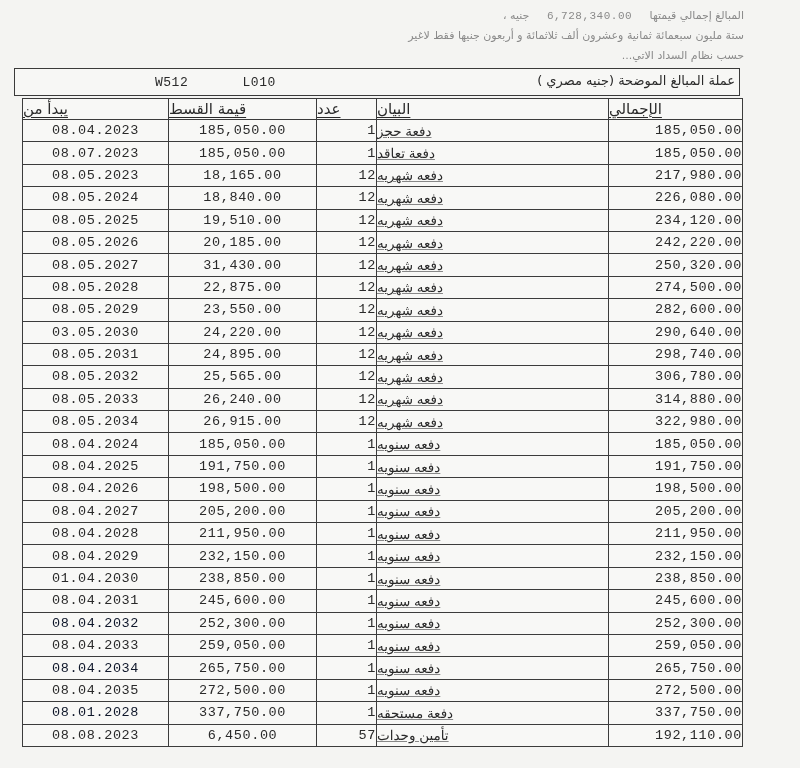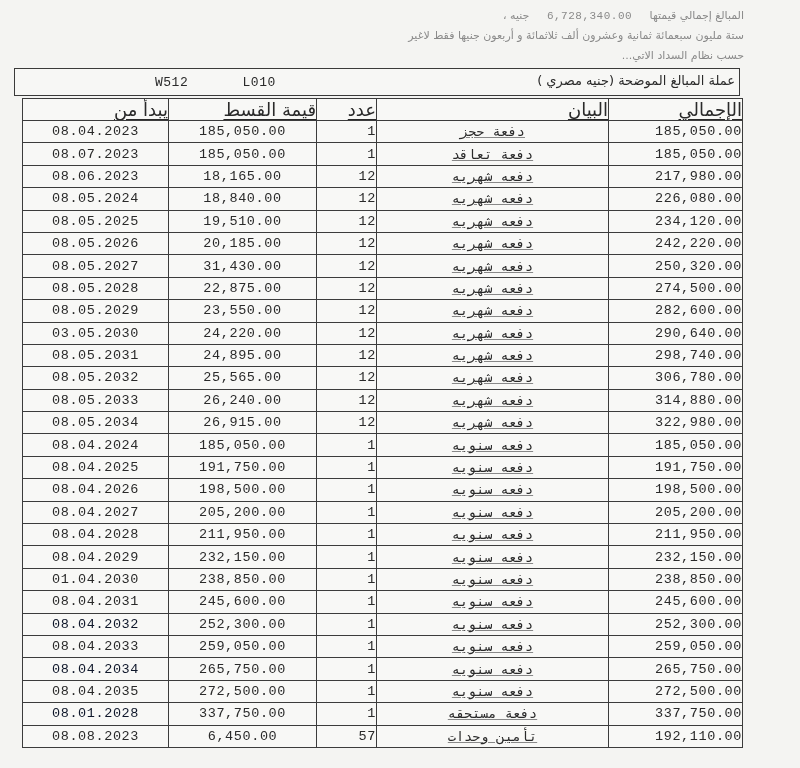--- a/index.html
+++ b/index.html
@@ -81,32 +81,32 @@
     padding: 0;
     font-weight: normal;
     font-size: 13.5px;
     letter-spacing: 0.6px;
     white-space: nowrap;
     overflow: hidden;
   }
   table.schedule th {
     height: 20px;
     font-family: "DejaVu Sans", sans-serif;
-    font-size: 18px;
+    font-size: 15px;
     direction: rtl;
-    text-align: right;
+    text-align: left;
     text-decoration: underline;
     text-underline-offset: 3px;
   }
   td.date, td.value, td.count { text-align: center; }
   td.count { text-align: right; padding-right: 14px; }
   td.desc {
     direction: rtl;
-    text-align: center;
-    font-family: Liberation Mono, monospace;
+    text-align: left;
+    font-family: Liberation Sans, sans-serif;
     font-size: 12.5px;
     padding-right: 70px;
     text-decoration: underline;
     text-decoration-color: #888;
     margin-left: 32px;
   }
   td.total { text-align: right; padding-right: 16px; }
   td.faded { color: #0f172a; }
 </style>
 </head>
@@ -156,21 +156,21 @@
         <td class="total">185,050.00</td>
       </tr>
       <tr>
         <td class="date">08.07.2023</td>
         <td class="value">185,050.00</td>
         <td class="count">1</td>
         <td class="desc">دفعة تعاقد</td>
         <td class="total">185,050.00</td>
       </tr>
       <tr>
-        <td class="date">08.06.2023</td>
+        <td class="date">08.05.2023</td>
         <td class="value">18,165.00</td>
         <td class="count">12</td>
         <td class="desc">دفعه شهريه</td>
         <td class="total">217,980.00</td>
       </tr>
       <tr>
         <td class="date">08.05.2024</td>
         <td class="value">18,840.00</td>
         <td class="count">12</td>
         <td class="desc">دفعه شهريه</td>

